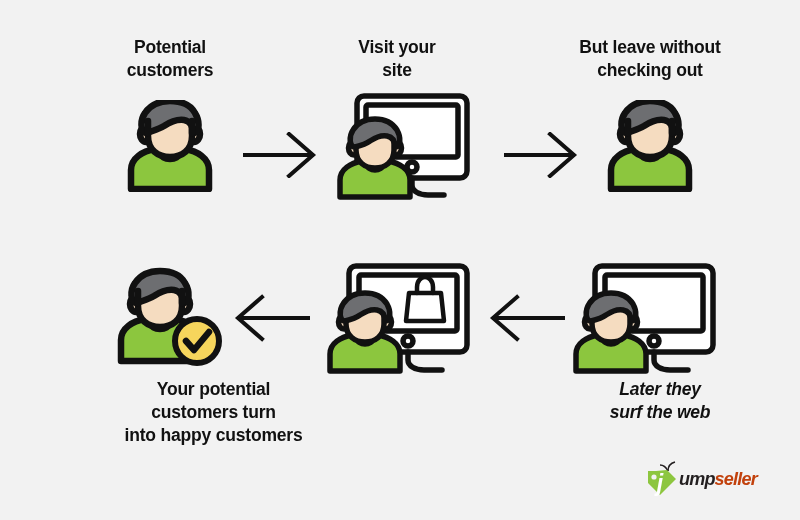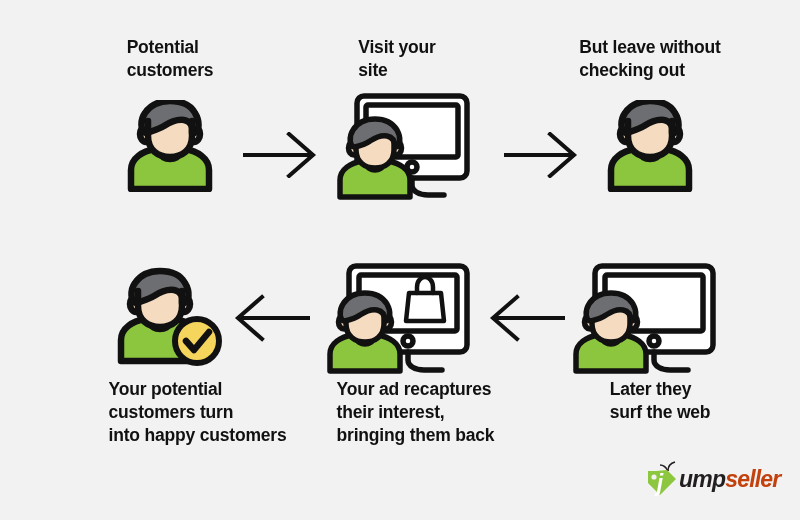--- a/index.html
+++ b/index.html
@@ -24,20 +24,21 @@
     position: absolute;
     display: flex;
     flex-direction: column;
     align-items: center;
     justify-content: flex-start;
   }
   .caption {
     font-size: 17.5px;
     font-weight: bold;
     color: #111111;
+    text-align: center;
     line-height: 1.32;
     letter-spacing: -0.2px;
     white-space: pre-line;
   }
   .art {
     display: block;
   }
   .arrow {
     position: absolute;
   }
@@ -47,35 +48,35 @@
   #cell-3 { left: 555px; top: 36px;  width: 190px; }
   #art-1  { position: absolute; left: 118px; top: 100px; }
   #art-2  { position: absolute; left: 336px; top: 92px;  }
   #art-3  { position: absolute; left: 598px; top: 100px; }
   #arrow-1 { left: 243px; top: 132px; }
   #arrow-2 { left: 504px; top: 132px; }
   
   #art-4  { position: absolute; left: 108px; top: 260px; }
   #art-5  { position: absolute; left: 326px; top: 262px; }
   #art-6  { position: absolute; left: 572px; top: 262px; }
-  #cell-4 { left: 70px;  top: 378px; width: 255px; }
+  #cell-4 { left: 86px;  top: 378px; width: 255px; }
   #cell-5 { left: 308px; top: 378px; width: 215px; }
-  #cell-6 { left: 570px; top: 378px; width: 180px; }
+  #cell-6 { left: 570px; top: 378px; width: 180px; font-style: italic; }
   #arrow-3 { left: 228px; top: 294px; }
   #arrow-4 { left: 483px; top: 294px; }
   
   #logo {
     position: absolute;
     left: 645px;
     top: 461px;
     display: flex;
     align-items: center;
   }
   .logo-word {
-    font-size: 23px;
+    font-size: 18px;
     font-weight: bold;
     font-style: italic;
     letter-spacing: -0.8px;
     line-height: 1;
     text-align: right;
   }
   .logo-ump { color: #231f20; }
   .logo-seller { color: #c2410c; }
 </style>
 </head>
@@ -228,25 +229,20 @@
       <line x1="11" y1="24" x2="81" y2="24"></line>
       <polyline points="34,3 10,24 34,45"></polyline>
     </g>
   </svg>
 
   <div class="cell" id="cell-4">
     <div class="caption">Your potential
 customers turn
 into happy customers</div>
   </div>
-  <div class="cell" id="cell-5">
-    <div class="caption">Your ad recaptures
-their interest,
-bringing them back</div>
-  </div>
   <div class="cell" id="cell-6">
     <div class="caption">Later they
 surf the web</div>
   </div>
 
   <div id="logo">
     <svg width="34" height="36" viewBox="0 0 34 36">
 
       <path d="M23 10 C23 5 26 2 30 1" fill="none" stroke="#231f20" stroke-width="1.4"></path>
       <path d="M23 10 C21 6 18 4 15 4" fill="none" stroke="#231f20" stroke-width="1.4"></path>

